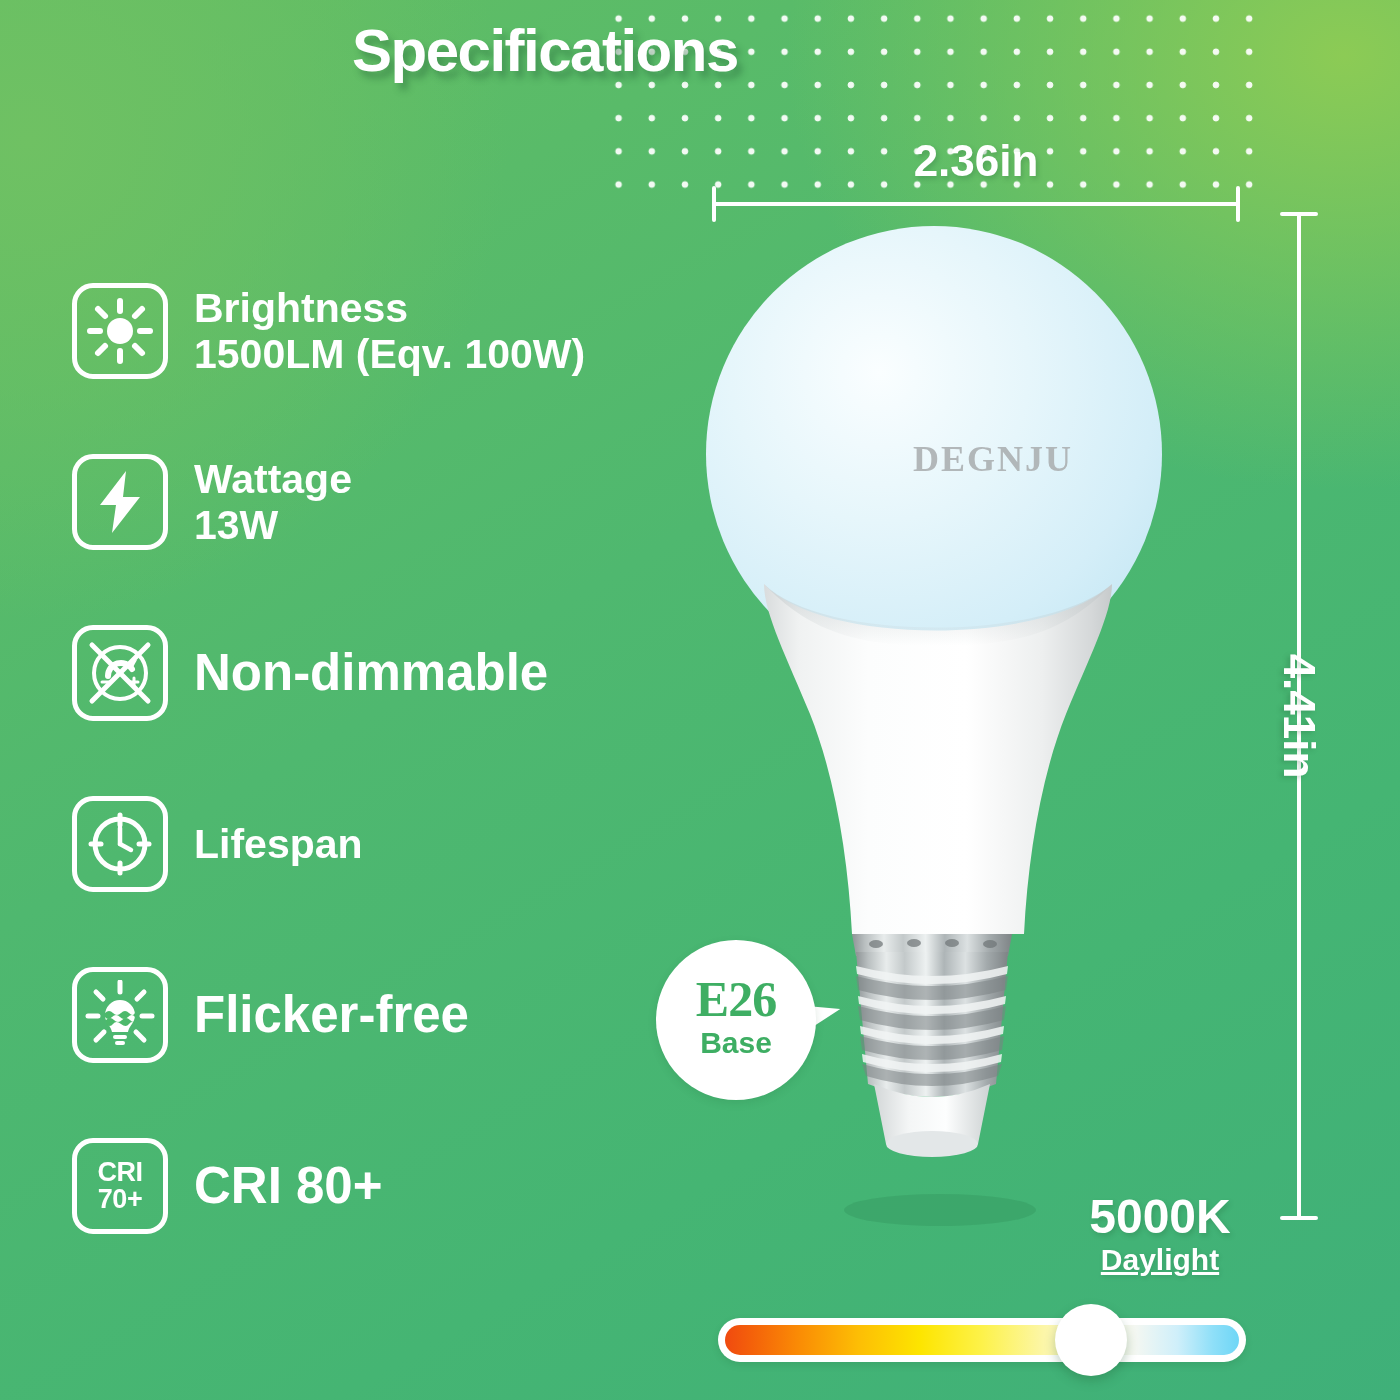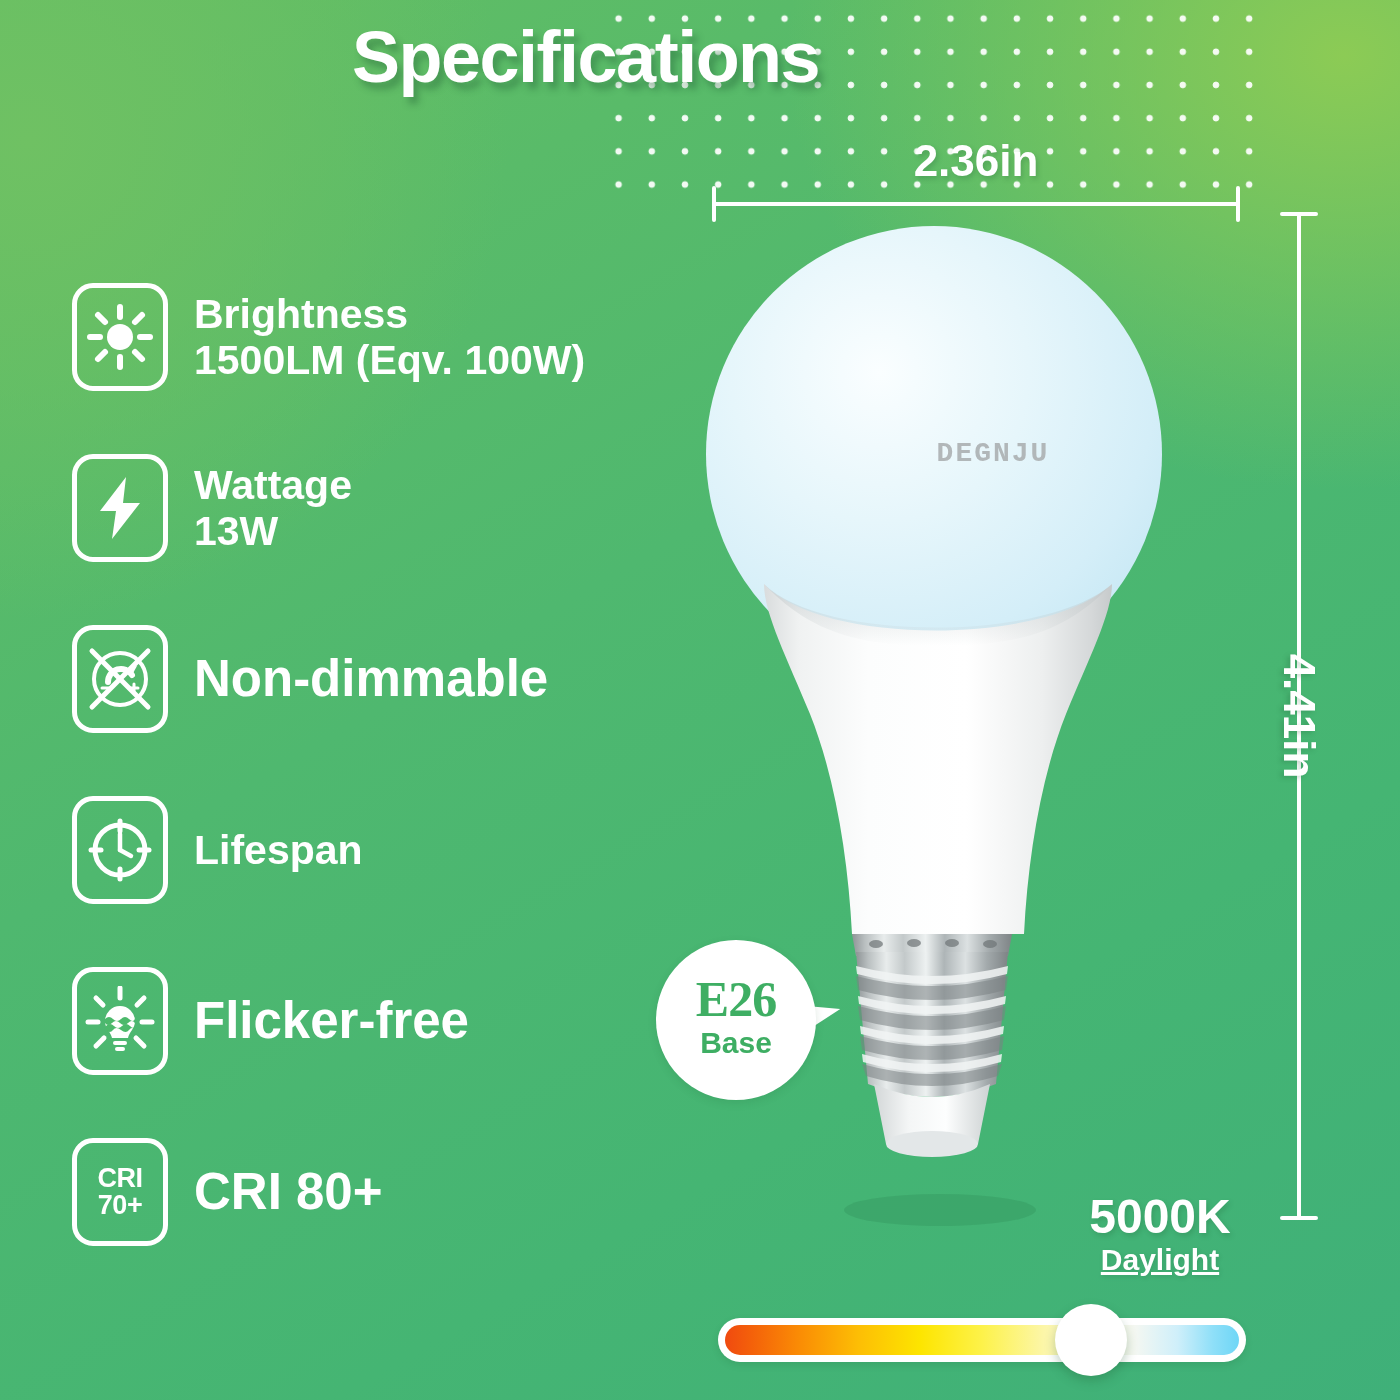--- a/index.html
+++ b/index.html
@@ -29,21 +29,21 @@
     background-image:radial-gradient(circle, rgba(255,255,255,.92) 3.1px, rgba(255,255,255,0) 3.6px);
     background-size:33.2px 33.2px;
     background-position:4px 8px;
     pointer-events:none;
   }
 
   
   #title{
     position:absolute;
     left:352px; top:16px;
-    font-size:72px;
+    font-size:60px;
     font-weight:bold;
     color:#ffffff;
     letter-spacing:-1.5px;
     text-shadow:5px 7px 7px rgba(30,90,50,.38);
     white-space:nowrap;
   }
 
   
   #features{
     position:absolute;
@@ -57,21 +57,21 @@
     gap:26px;
   }
   .feat-0{top:0;}
   .feat-1{top:171px;}
   .feat-2{top:342px;}
   .feat-3{top:513px;}
   .feat-4{top:684px;}
   .feat-5{top:855px;}
 
   .ibox{
-    width:96px; height:108px;
+    width:96px; height:96px;
     border:5px solid #ffffff;
     border-radius:21px;
     flex:0 0 96px;
     position:relative;
     display:flex;
     align-items:center;
     justify-content:center;
   }
   .ibox svg{ display:block; }
 
@@ -321,21 +321,21 @@
           <ellipse cx="150" cy="10" rx="7" ry="4"></ellipse>
         </g>
 
         <path d="M34,150 Q92,176 150,150 L138,210 Q92,224 46,210 Z" fill="url(#tipG)"></path>
         <ellipse cx="92" cy="210" rx="46" ry="13" fill="#E3E7E8"></ellipse>
       </g>
     </svg>
 
     
     <div style="position:absolute;left:176px;top:216px;width:230px;text-align:center;">
-      <span style="font-family:Liberation Mono, monospace;font-size:28px;font-weight:bold;
+      <span style="font-family:Liberation Serif, serif;font-size:36px;font-weight:bold;
                    letter-spacing:2px;color:#AFB4B6;opacity:.95;">DEGNJU</span>
     </div>
   </div>
 
   <div id="dim-w">
     <div class="lbl">2.36in</div>
     <div class="cap l"></div>
     <div class="cap r"></div>
     <div class="line"></div>
   </div>

